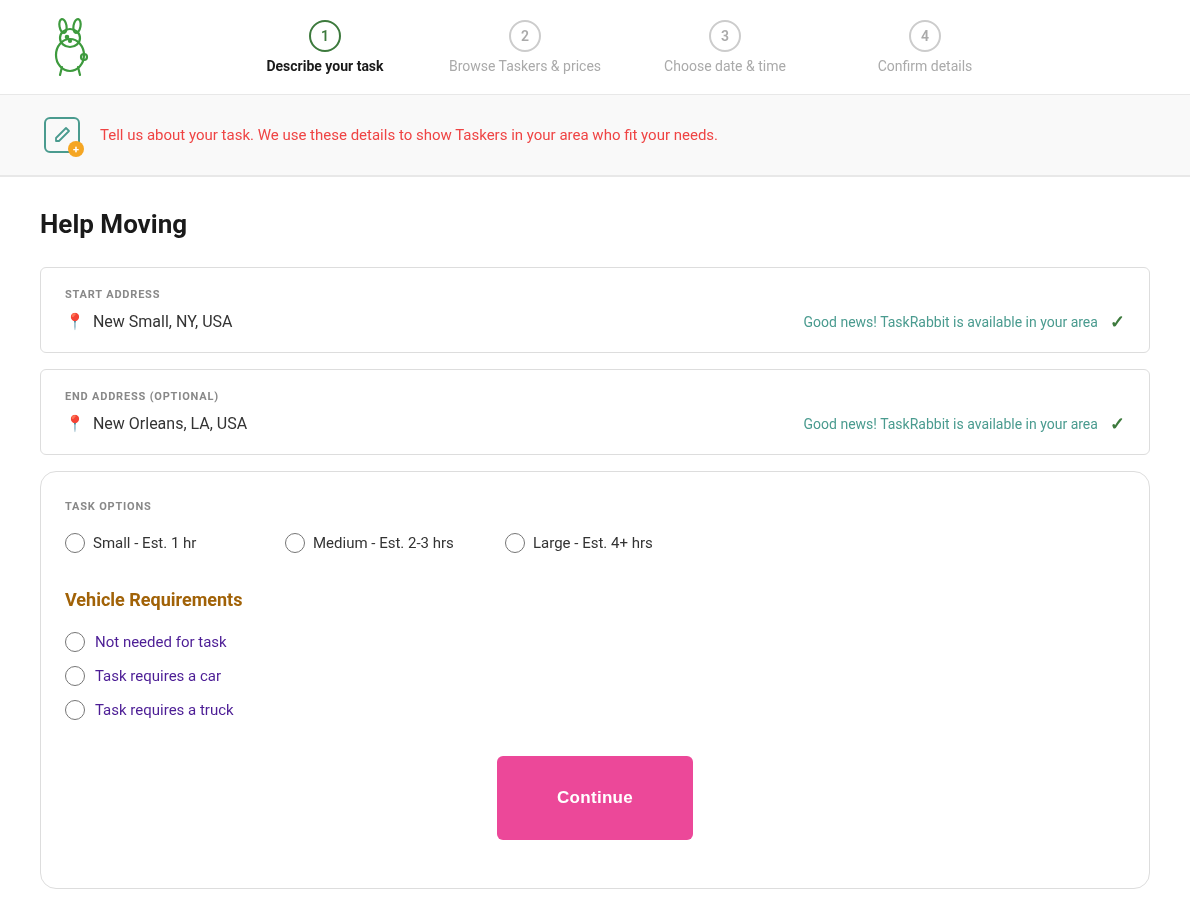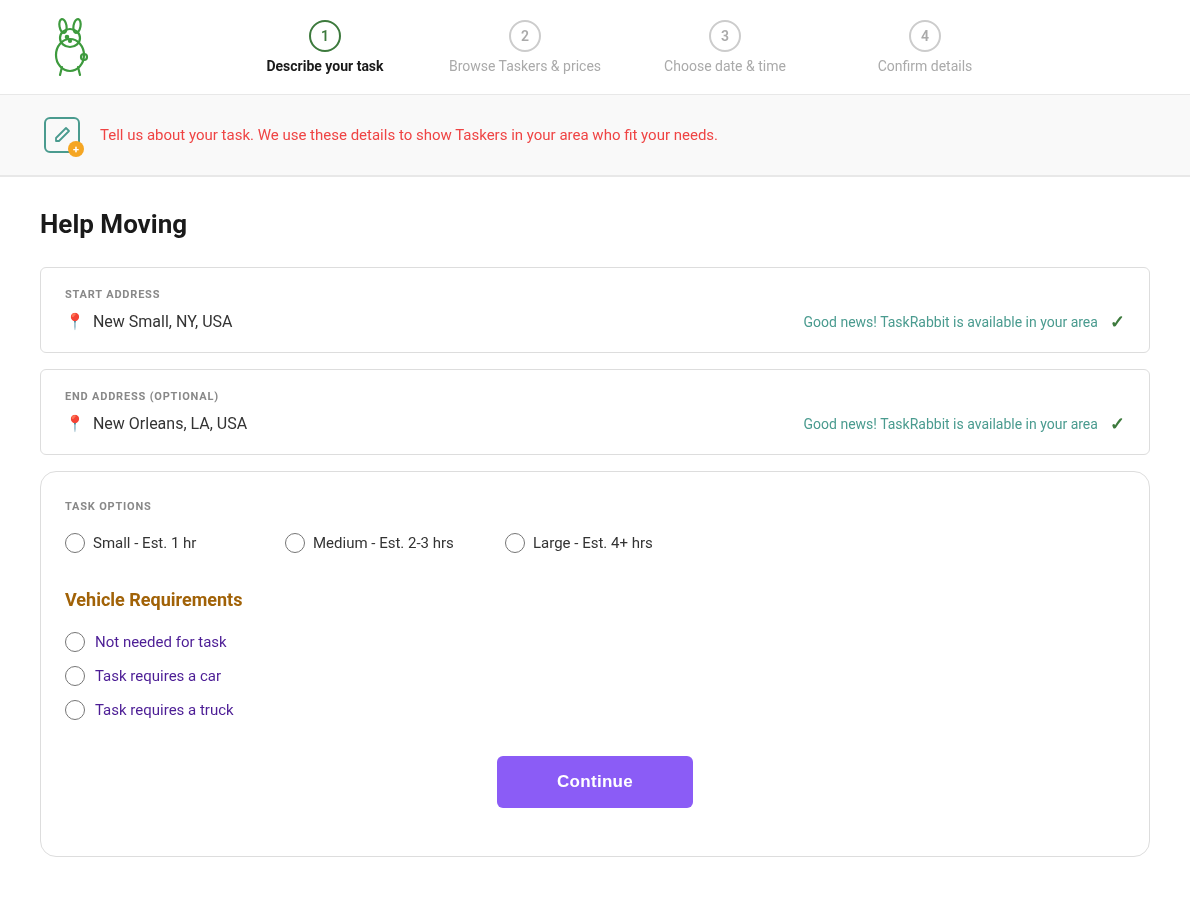--- a/index.html
+++ b/index.html
@@ -281,25 +281,25 @@
 
     
     .continue-wrap {
       display: flex;
       justify-content: center;
       margin-top: 36px;
       padding-bottom: 20px;
     }
 
     .continue-btn {
-      background: #8b5cf6;
+      background: #ec4899;
       color: #fff;
       border: none;
       border-radius: 6px;
-      padding: 16px 60px;
+      padding: 32px 60px;
       font-size: 17px;
       font-weight: 600;
       cursor: pointer;
       letter-spacing: 0.3px;
     }
 
     
     .separator {
       border: none;
       border-top: 1px solid #e8e8e8;

